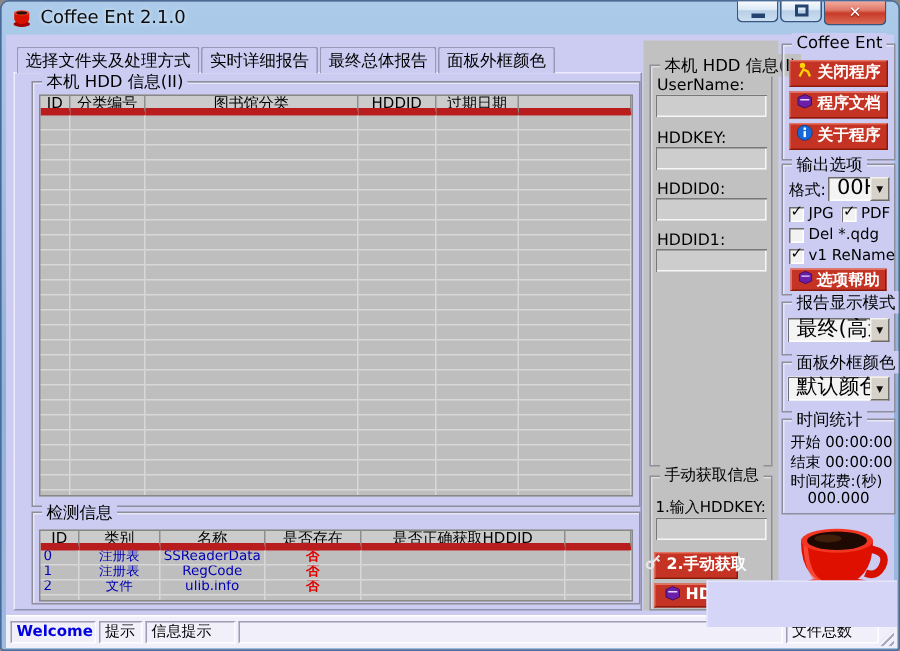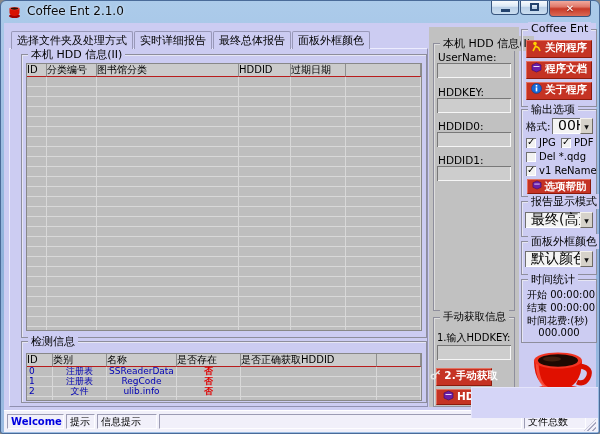--- a/index.html
+++ b/index.html
@@ -34,21 +34,21 @@
 
   
   .gb{position:absolute;border:1px solid #8E8E9C;box-shadow:inset 1px 1px 0 #E6E6F4;z-index:2;}
   .gb .legend{position:absolute;top:-8px;left:6px;padding:0 3px;background:#CCCCF2;font-size:11px;color:#000;white-space:nowrap;}
   .gb.on-gray{box-shadow:inset 1px 1px 0 #DEDEDE;}
   .gb.on-gray .legend{background:#C1C1C1;}
 
   
   .tbl{position:absolute;background:#BEBEBE;border:1px solid #888;overflow:hidden;z-index:2;}
   .thead{display:flex;height:13px;background:#CBCBCB;}
-  .th{border-right:1px solid #8E8E8E;border-bottom:1px solid #b91c1c;font-size:10px;line-height:12px;
+  .th{border-right:1px solid #8E8E8E;border-bottom:5px solid #b91c1c;font-size:10px;line-height:12px;text-align:center;
       overflow:hidden;white-space:nowrap;color:#000;}
   .trow{display:flex;height:10px;}
   .td{border-right:1px solid #D8D8D8;border-bottom:1px solid #D8D8D8;height:10px;font-size:9px;line-height:9px;
       text-align:center;overflow:hidden;white-space:nowrap;color:#0000B4;}
   .td.idc{text-align:left;padding-left:2px;}
   .td.no{color:#E00000;font-weight:bold;}
   .w1{width:20px}.w2{width:50px}.w3{width:142px}.w4{width:52px}.w5{width:55px}.w6{flex:1}
   .d1{width:26px}.d2{width:54px}.d3{width:70px}.d4{width:64px}.d5{width:136px}.d6{flex:1}
 
   

